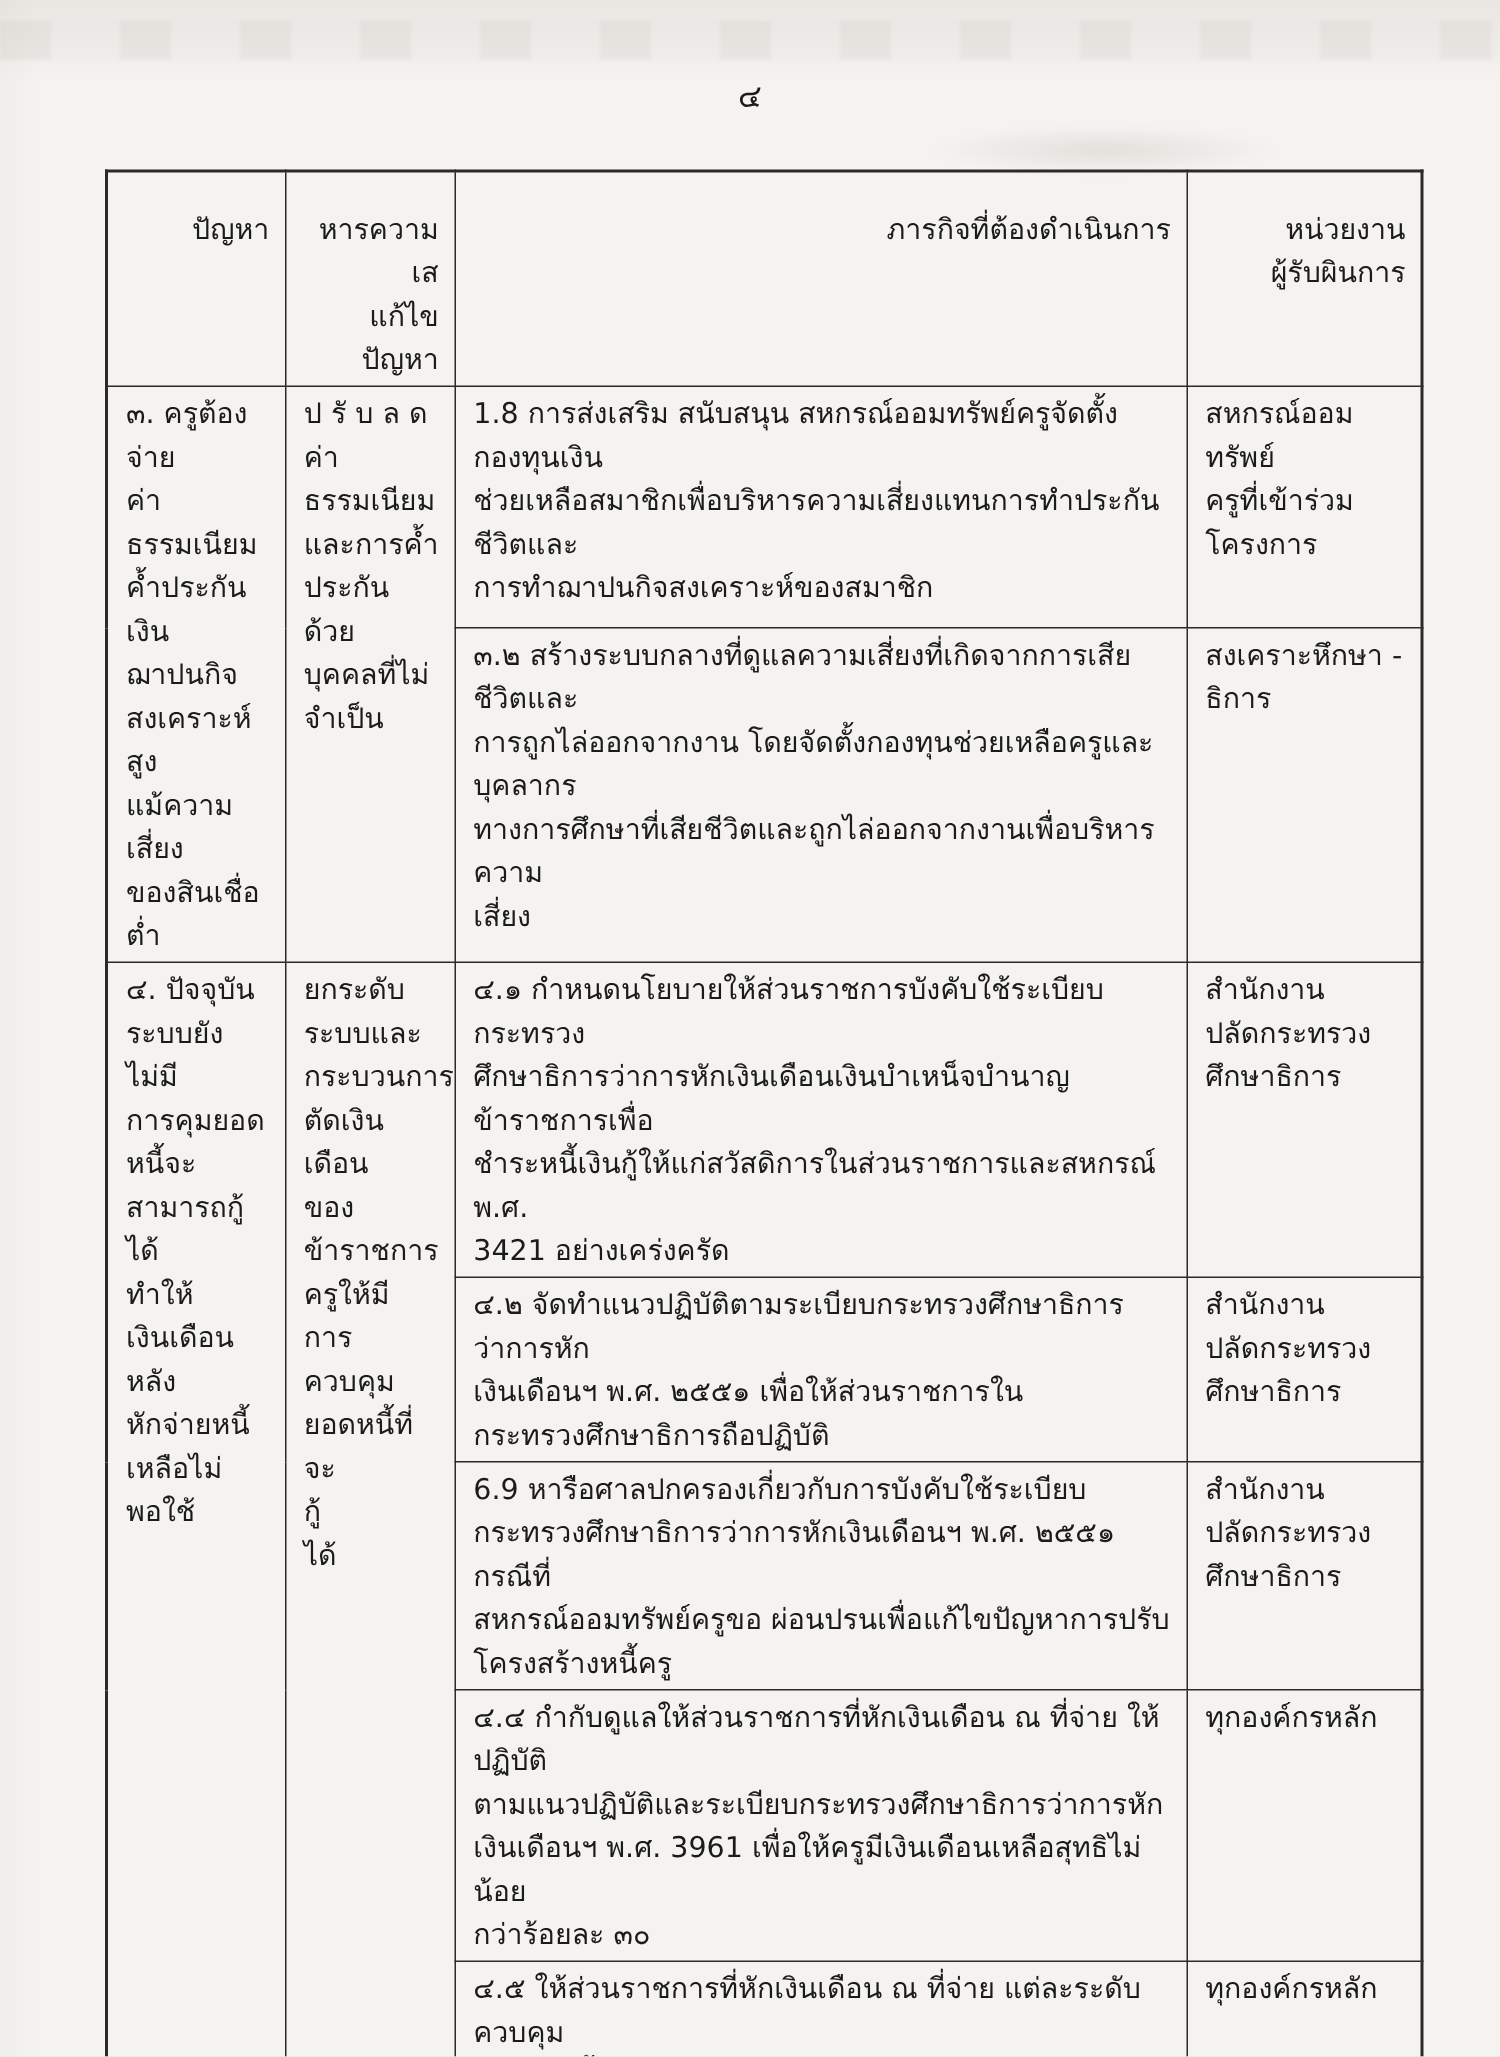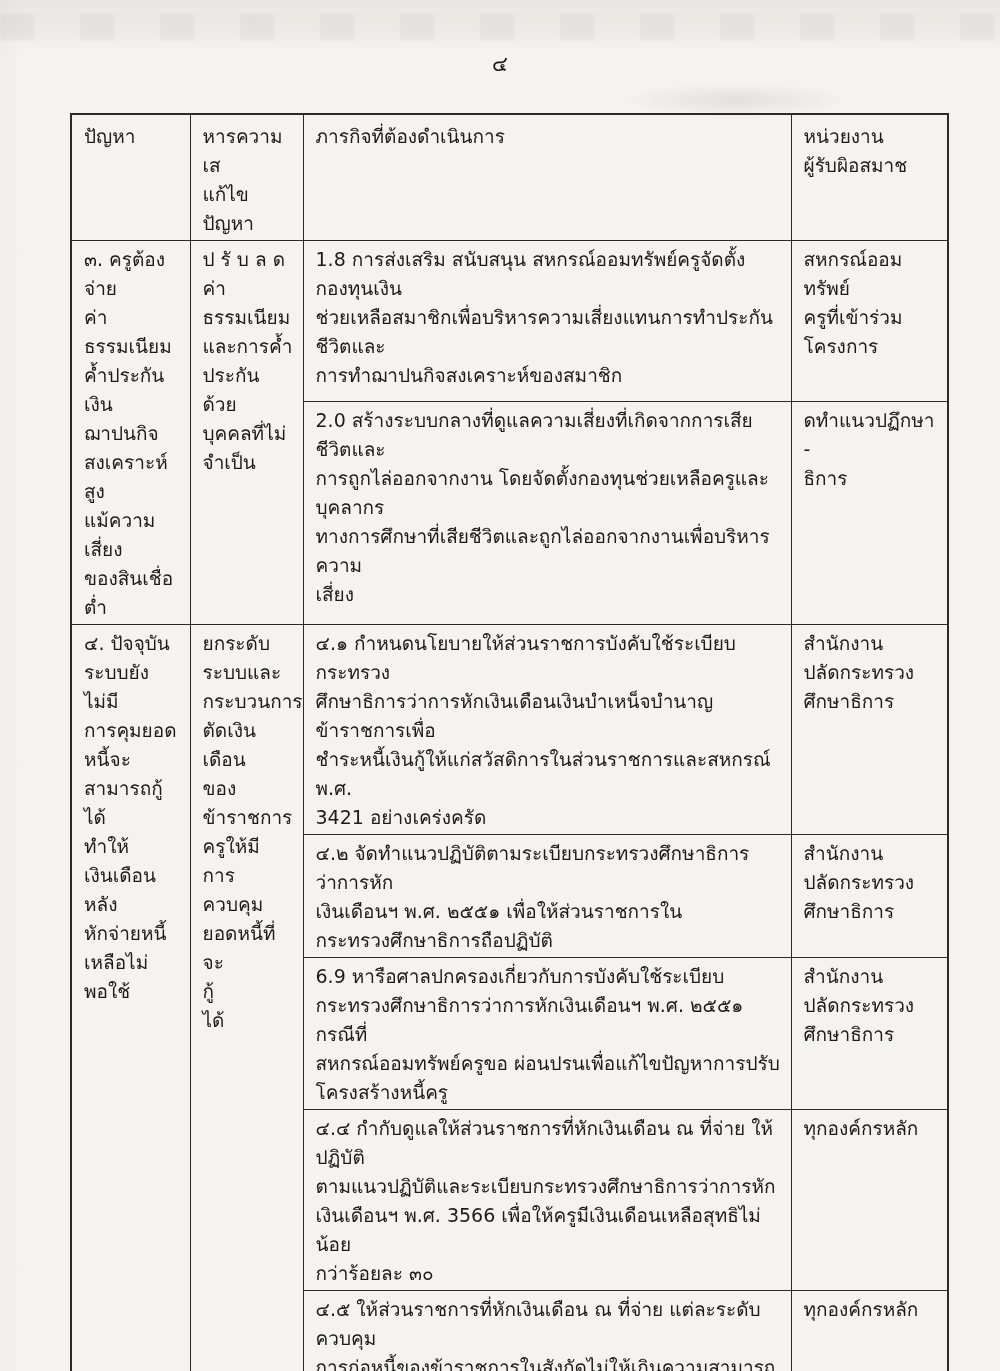--- a/index.html
+++ b/index.html
@@ -47,23 +47,23 @@
   table.report th, table.report td{
     border:1.6px solid #2c2a28;
     vertical-align:top;
     font-size:19px;
     line-height:29px;
     font-weight:400;
     padding:4px 10px 2px 12px;
     overflow:hidden;
   }
   table.report th{
-    text-align:left;
+    text-align:right;
     white-space:pre-line;
-    padding-top:7px;
+    padding-top:24px;
     font-weight:400;
     font-family:Liberation Serif, serif;
   }
   col.c-problem{width:119px;}
   col.c-approach{width:113px;}
   col.c-tasks{width:488px;}
   col.c-agency{width:157px;}
   tr.h-head{height:73px;}
   tr.r31{height:87px;padding-left:28px;}
   tr.r32{height:157px;}
@@ -91,21 +91,21 @@
       <col class="c-tasks">
       <col class="c-agency">
     </colgroup>
     <tbody>
       <tr class="h-head">
         <th>ปัญหา</th>
         <th>หารความเส
 แก้ไขปัญหา</th>
         <th>ภารกิจที่ต้องดำเนินการ</th>
         <th>หน่วยงาน
-ผู้รับผิอสมาช</th>
+ผู้รับผินการ</th>
       </tr>
 
       <tr class="r31">
         <td rowspan="2" class="cell-pre">๓. ครูต้อง
 จ่าย
 ค่าธรรมเนียม
 ค้ำประกัน
 เงินฌาปนกิจ
 สงเคราะห์สูง
 แม้ความเสี่ยง
@@ -117,25 +117,25 @@
 บุคคลที่ไม่
 จำเป็น</td>
         <td class="cell-pre">1.8 การส่งเสริม สนับสนุน สหกรณ์ออมทรัพย์ครูจัดตั้งกองทุนเงิน
 ช่วยเหลือสมาชิกเพื่อบริหารความเสี่ยงแทนการทำประกันชีวิตและ
 การทำฌาปนกิจสงเคราะห์ของสมาชิก</td>
         <td class="cell-pre">สหกรณ์ออมทรัพย์
 ครูที่เข้าร่วม
 โครงการ</td>
       </tr>
       <tr class="r32">
-        <td class="cell-pre">2.0 สร้างระบบกลางที่ดูแลความเสี่ยงที่เกิดจากการเสียชีวิตและ
+        <td class="cell-pre">๓.๒ สร้างระบบกลางที่ดูแลความเสี่ยงที่เกิดจากการเสียชีวิตและ
 การถูกไล่ออกจากงาน โดยจัดตั้งกองทุนช่วยเหลือครูและบุคลากร
 ทางการศึกษาที่เสียชีวิตและถูกไล่ออกจากงานเพื่อบริหารความ
 เสี่ยง</td>
-        <td class="cell-pre">ดทำแนวปฏึกษา -
+        <td class="cell-pre">สงเคราะหึกษา -
 ธิการ</td>
       </tr>
 
       <tr class="r41">
         <td rowspan="5" class="cell-pre">๔. ปัจจุบัน
 ระบบยังไม่มี
 การคุมยอด
 หนี้จะ
 สามารถกู้ได้
 ทำให้
@@ -174,21 +174,21 @@
 กระทรวงศึกษาธิการว่าการหักเงินเดือนฯ พ.ศ. ๒๕๕๑ กรณีที่
 สหกรณ์ออมทรัพย์ครูขอ ผ่อนปรนเพื่อแก้ไขปัญหาการปรับ
 โครงสร้างหนี้ครู</td>
         <td class="cell-pre">สำนักงาน
 ปลัดกระทรวง
 ศึกษาธิการ</td>
       </tr>
       <tr class="r44">
         <td class="cell-pre">๔.๔ กำกับดูแลให้ส่วนราชการที่หักเงินเดือน ณ ที่จ่าย ให้ปฏิบัติ
 ตามแนวปฏิบัติและระเบียบกระทรวงศึกษาธิการว่าการหัก
-เงินเดือนฯ พ.ศ. 3566 เพื่อให้ครูมีเงินเดือนเหลือสุทธิไม่น้อย
+เงินเดือนฯ พ.ศ. 3961 เพื่อให้ครูมีเงินเดือนเหลือสุทธิไม่น้อย
 กว่าร้อยละ ๓๐</td>
         <td class="cell-pre">ทุกองค์กรหลัก</td>
       </tr>
       <tr class="r45">
         <td>
           <div class="cell-pre">๔.๕ ให้ส่วนราชการที่หักเงินเดือน ณ ที่จ่าย แต่ละระดับควบคุม
 การก่อหนี้ของข้าราชการในสังกัดไม่ให้เกินความสามารถในการ
 ชำระหนี้</div>
 
         </td>

